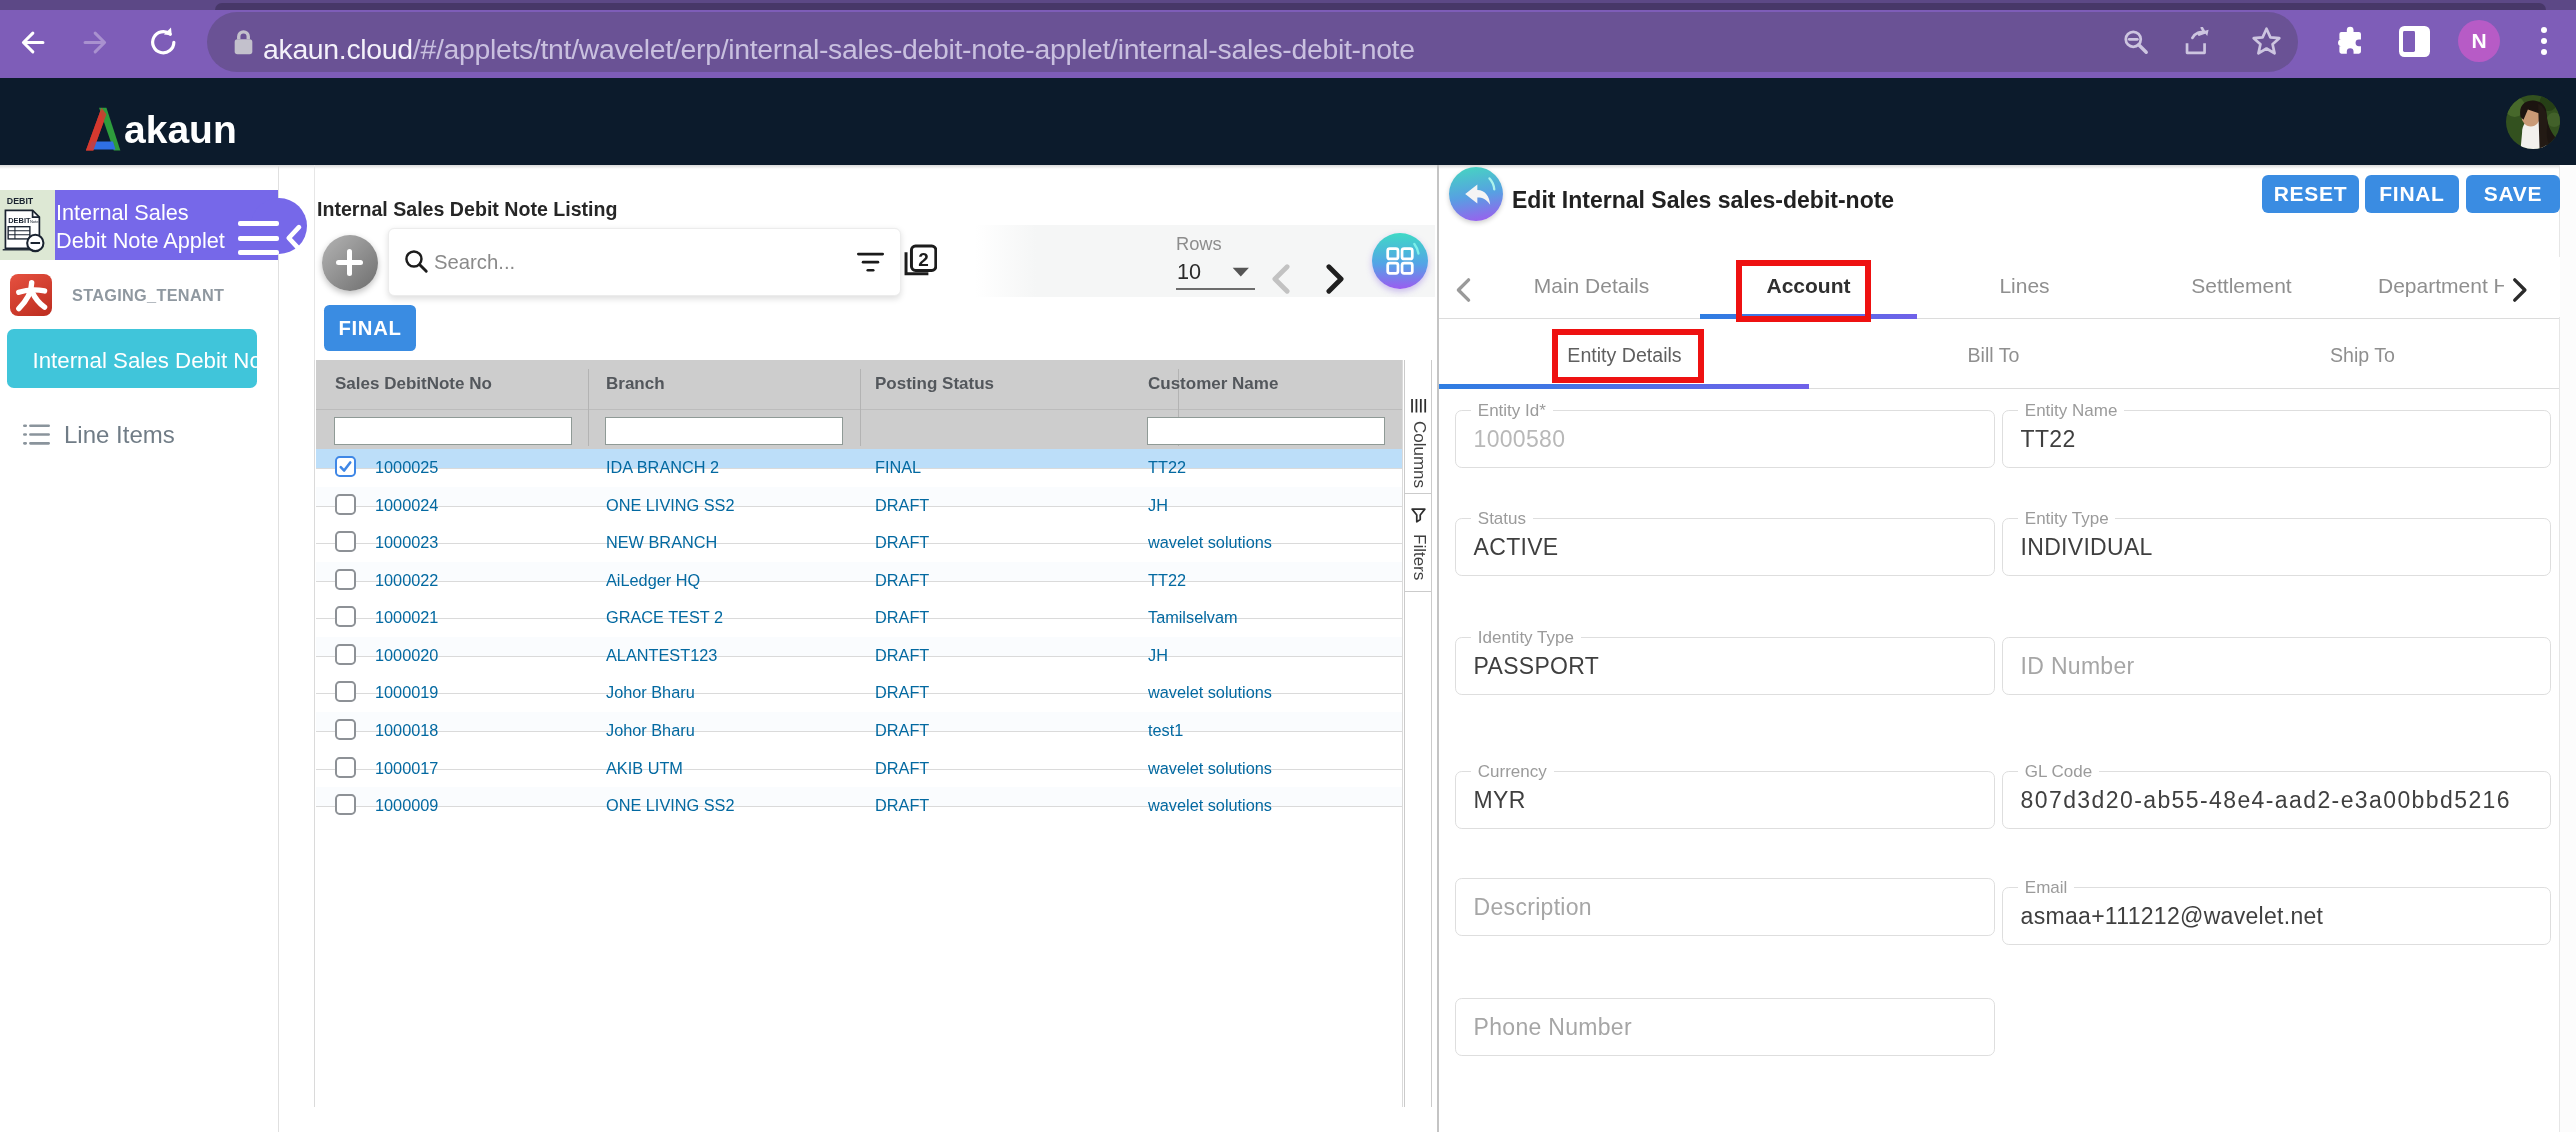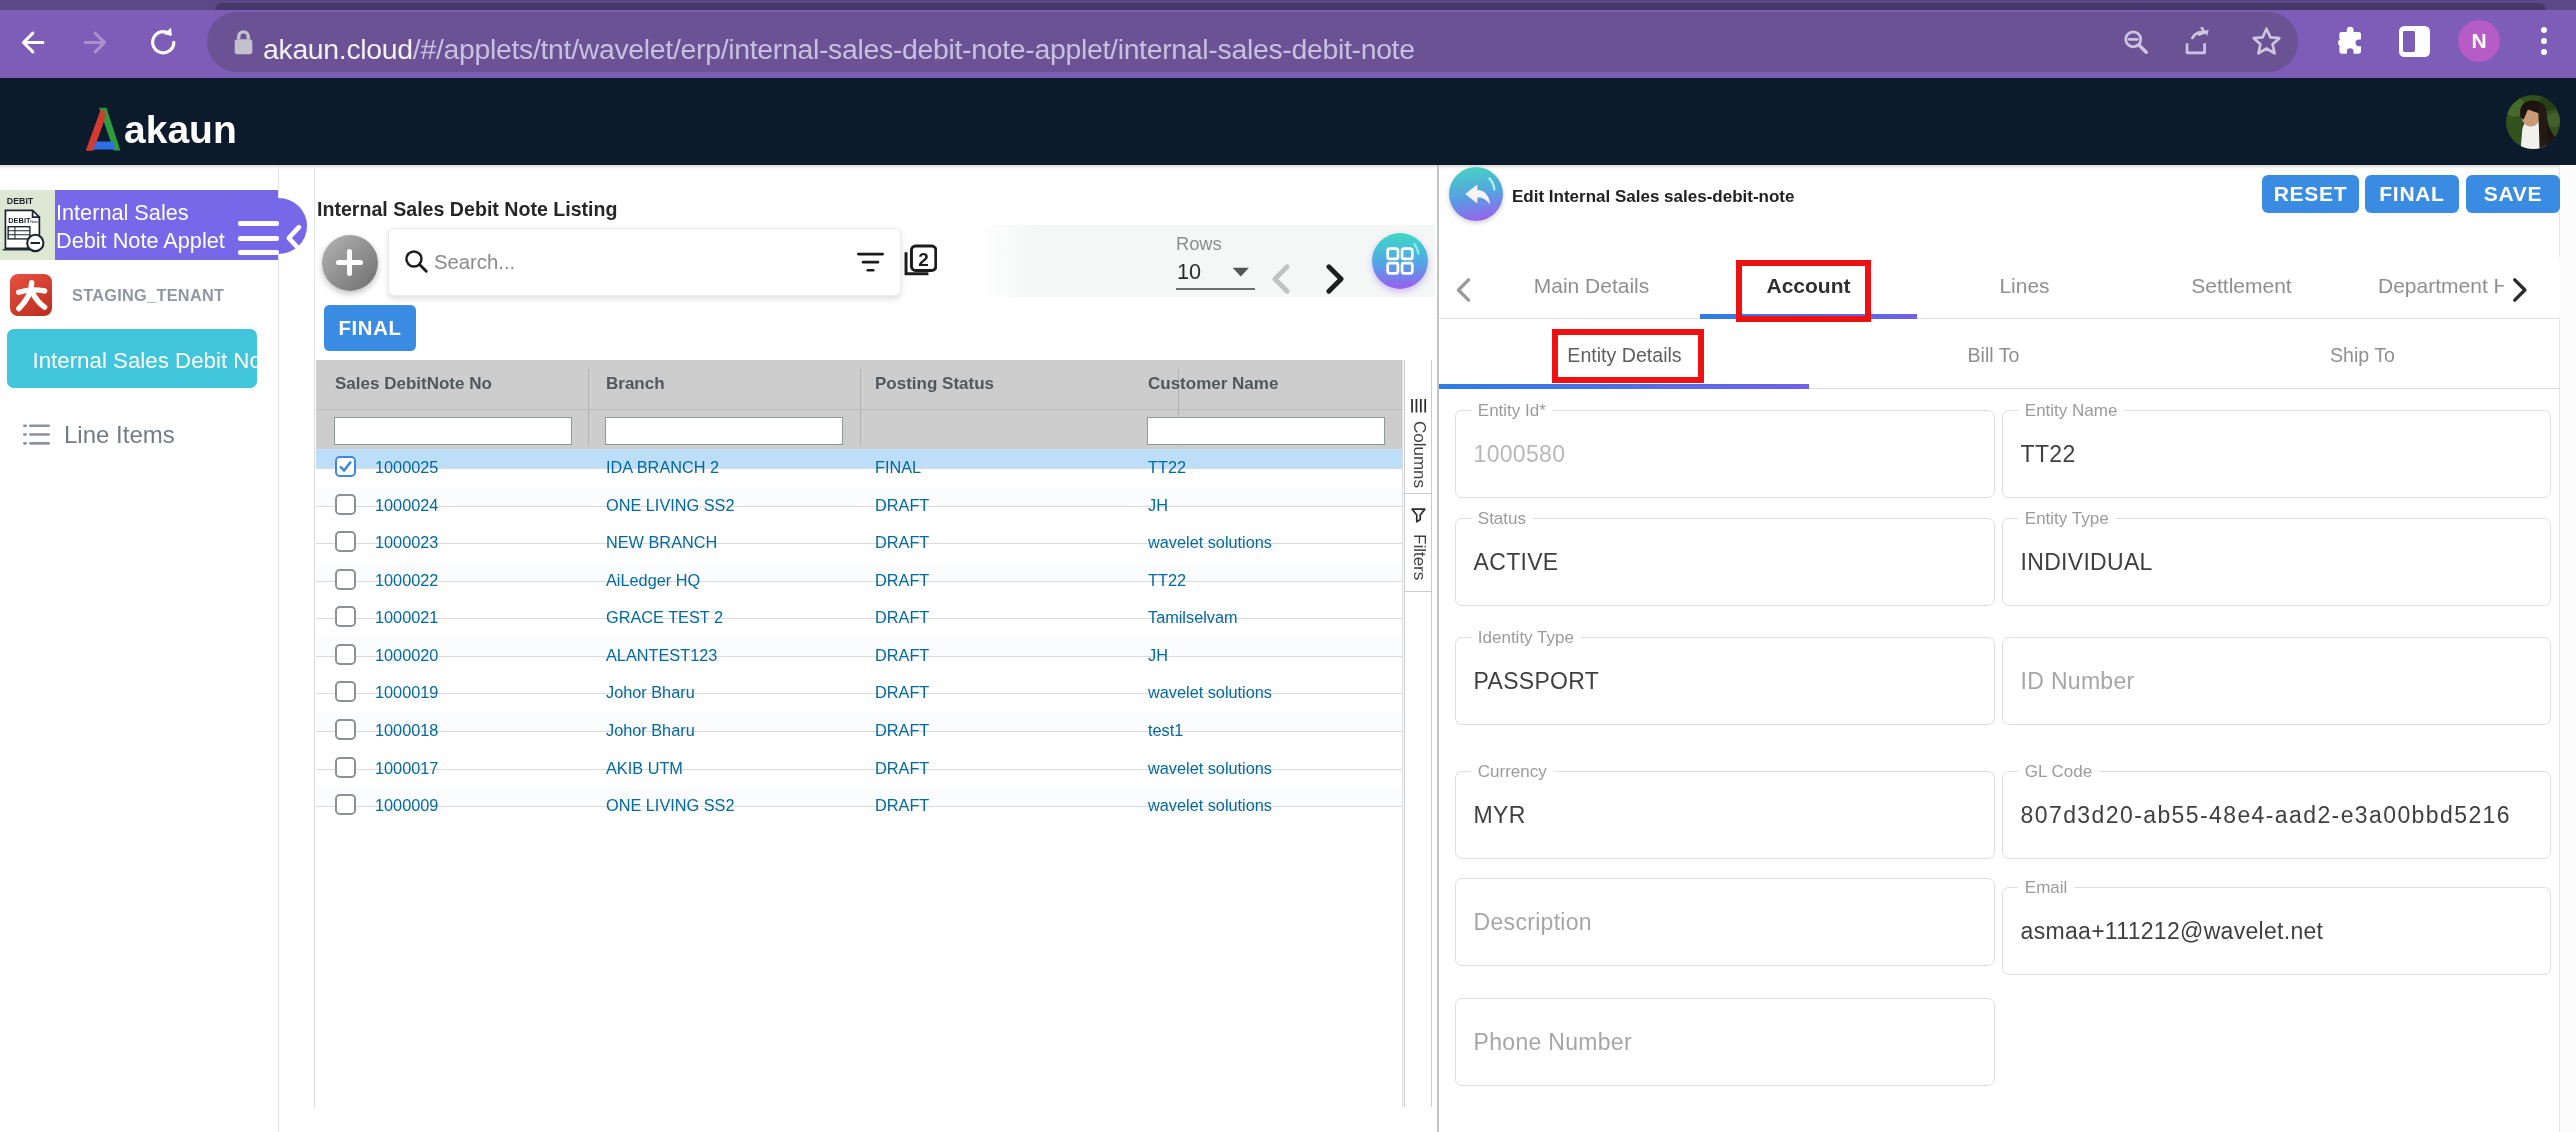--- a/index.html
+++ b/index.html
@@ -280,35 +280,35 @@
 <div class="abs" style="left:1409px;top:421px;font-size:17px;color:#3f3f3f;writing-mode:vertical-rl;">Columns</div>
 <svg class="abs" style="left:1411px;top:508px;" width="15" height="15" viewBox="0 0 26 26">
       <path d="M2 2 H24 L16 12 V20 L10 24 V12 Z" stroke="#2e2e2e" stroke-width="3" fill="none" stroke-linejoin="round"></path>
     </svg>
 <div class="abs" style="left:1409px;top:534px;font-size:17px;color:#3f3f3f;writing-mode:vertical-rl;">Filters</div>
 
 <div class="abs" style="left:1437px;top:165px;width:2px;height:968px;background:#c4c4c4;"></div>
 <div class="abs" style="left:2559px;top:165px;width:17px;height:968px;background:#fcfcfc;border-left:1.4px solid #e6e6e6;"></div>
 
 <style>
-.fld{position:absolute;border:1.4px solid #dedede;border-radius:6.8px;background:#ffffff;height:88px;}
+.fld{position:absolute;border:1.4px solid #dedede;border-radius:6.8px;background:#ffffff;height:58px;}
 .flab{position:absolute;top:-10.2px;left:15px;background:#ffffff;padding:0 6.8px;font-size:17px;color:#9b9b9b;white-space:nowrap;}
 .fval{position:absolute;left:17.6px;top:0;height:100%;display:flex;align-items:center;font-size:23px;color:#3f3f3f;letter-spacing:0.3px;white-space:nowrap;}
 .fph{color:#a6a6a6;}
 .btn{position:absolute;top:175px;height:38px;background:#3a8ce2;border-radius:6.1px;display:flex;align-items:center;justify-content:center;color:#ffffff;font-size:21px;font-weight:bold;letter-spacing:0.7px;}
 .mtab{position:absolute;top:274px;width:217px;text-align:center;font-size:21px;color:#8f8f8f;white-space:nowrap;}
 .stab{position:absolute;top:344px;width:369px;text-align:center;font-size:19.6px;color:#8f8f8f;white-space:nowrap;}
 .redbox{position:absolute;border:6.1px solid #ee1111;}
 </style>
 <div class="abs" style="left:1449px;top:167px;width:54px;height:54px;border-radius:50%;background:linear-gradient(170deg,#45d8bf 0%,#57a0e2 52%,#a159ef 100%);box-shadow:0 2px 5.4px rgba(0,0,0,0.2);"></div>
 <svg class="abs" style="left:1449px;top:167px;" width="54" height="54" viewBox="0 0 80 80">
       <path d="M24 40 L42 26 L42 34 C54 34 60 44 61 56 C55 47 50 45 42 45 L42 54 Z" fill="#f4f4f4"></path>
       <path d="M60 17 a 26 26 0 0 1 7 16" stroke="#aef3ec" stroke-width="3.5" fill="none" stroke-linecap="round"></path>
     </svg>
-<div class="abs" style="left:1512px;top:187px;font-size:17px;font-weight:bold;color:#212121;">Edit Internal Sales sales-debit-note</div>
+<div class="abs" style="left:1512px;top:187px;font-size:23px;font-weight:bold;color:#212121;">Edit Internal Sales sales-debit-note</div>
 <div class="btn" style="left:2262px;width:97px;">RESET</div>
 <div class="btn" style="left:2365px;width:94px;">FINAL</div>
 <div class="btn" style="left:2466px;width:94px;">SAVE</div>
 <svg class="abs" style="left:1453px;top:277px;" width="20.3" height="26" viewBox="0 0 30 38">
       <path d="M23 4 L8 19 L23 34" stroke="#9a9a9a" stroke-width="5" fill="none" stroke-linecap="round" stroke-linejoin="round"></path>
     </svg>
 <div class="mtab" style="left:1483px;">Main Details</div>
 <div class="mtab" style="left:1700px;color:#303030;font-weight:bold;">Account</div>
 <div class="mtab" style="left:1916px;">Lines</div>
 <div class="mtab" style="left:2133px;">Settlement</div>

